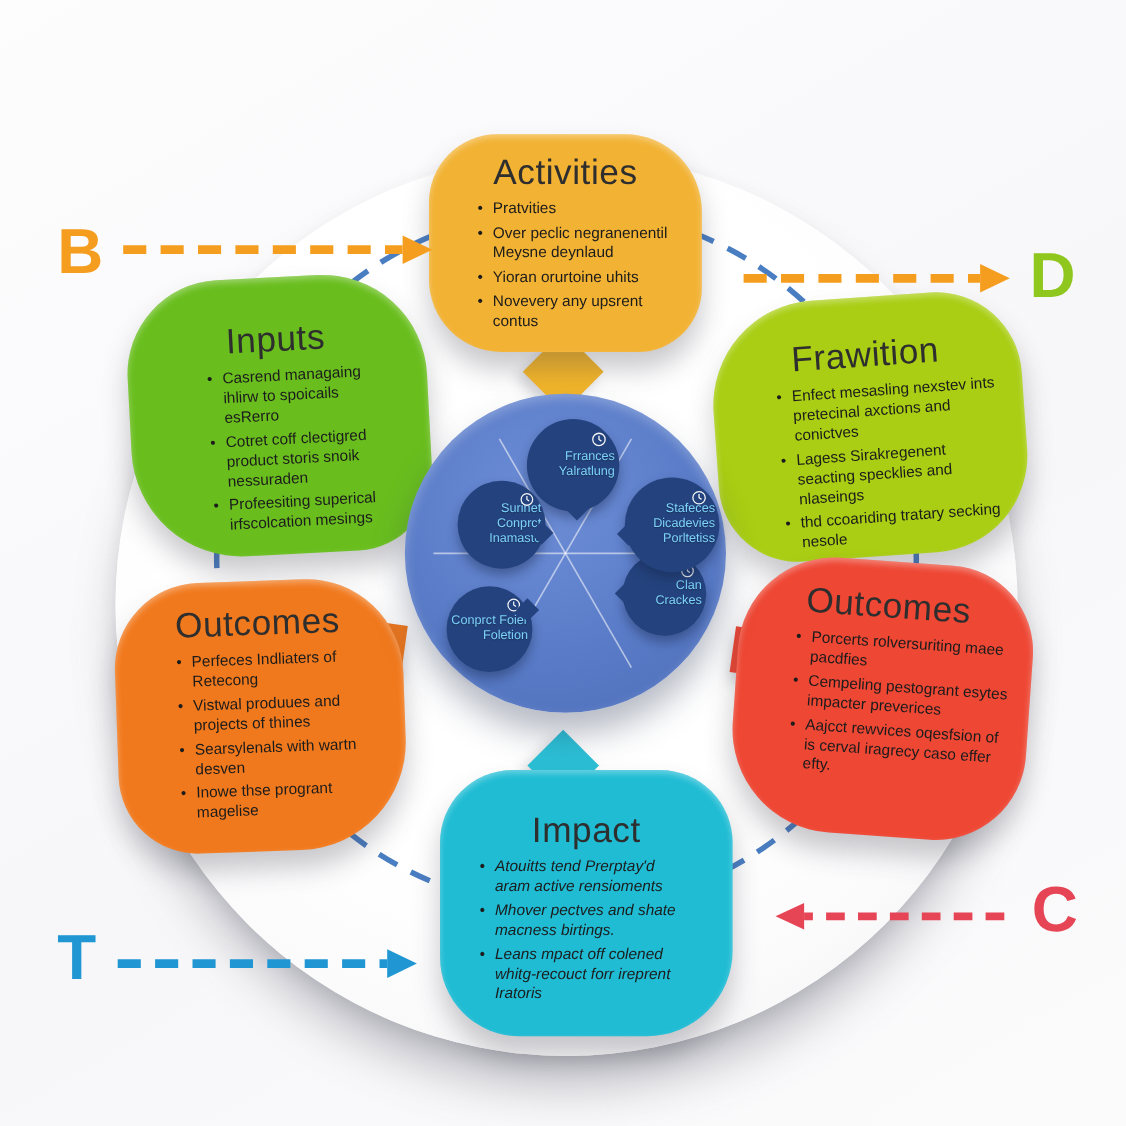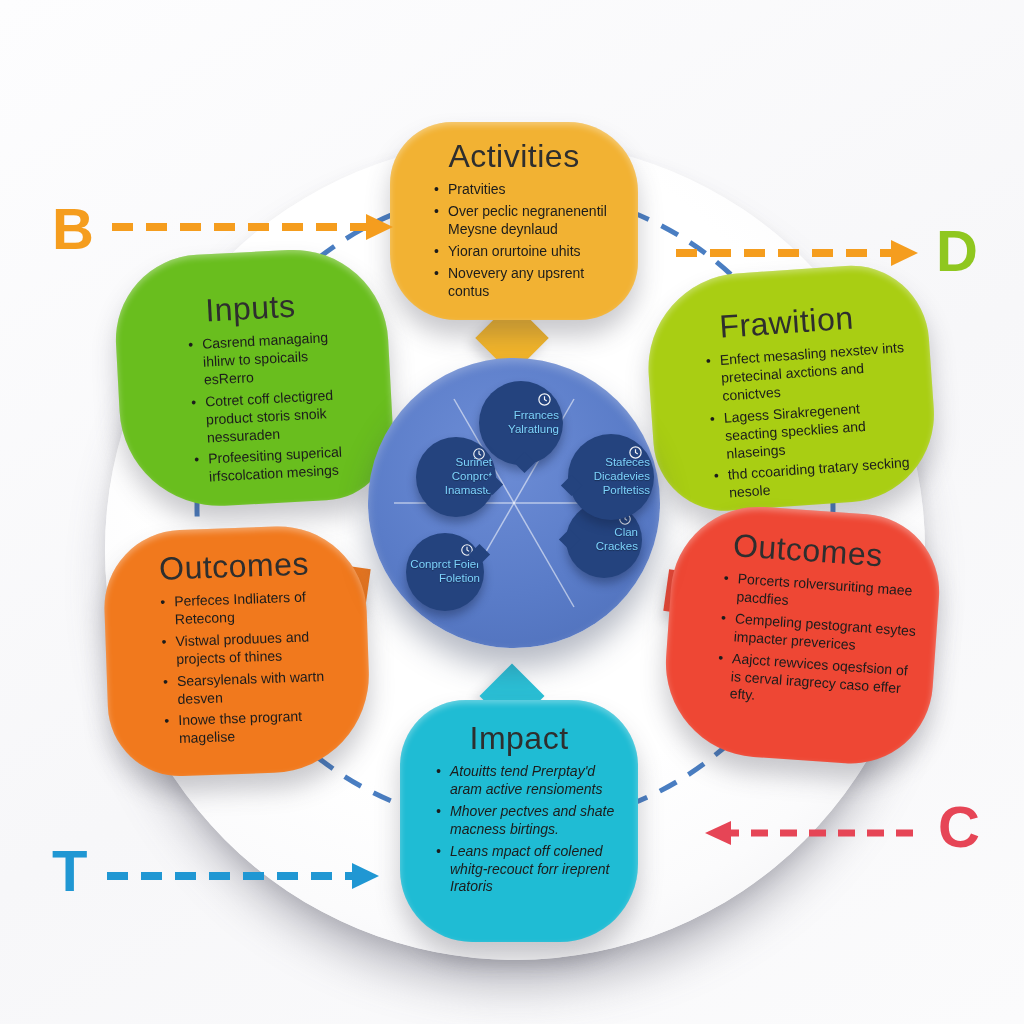--- a/index.html
+++ b/index.html
@@ -29,21 +29,21 @@
   .b-activities{left:390px;top:122px;width:248px;height:198px;background:#F2B233;border-radius:62px 70px 58px 66px;padding-top:16px;box-sizing:border-box;}
   .b-activities .b-list{margin-left:44px;width:190px;}
   .b-inputs{left:118px;top:252px;width:272px;height:252px;background:#69BE1E;border-radius:85px 95px 70px 100px;transform:rotate(-3deg);padding-top:38px;box-sizing:border-box;}
   .b-inputs .b-list{margin-left:72px;width:172px;}
   .b-frawition{left:650px;top:270px;width:282px;height:236px;background:#A9CE13;border-radius:95px 78px 88px 72px;transform:rotate(-4deg);padding-top:34px;box-sizing:border-box;}
   .b-frawition .b-list{margin-left:58px;width:200px;}
   .b-outcomes-left{left:106px;top:528px;width:262px;height:246px;background:#F1791D;border-radius:78px 88px 98px 72px;transform:rotate(-2deg);padding-top:20px;box-sizing:border-box;}
   .b-outcomes-left .b-list{margin-left:56px;width:186px;}
   .b-outcomes-right{left:668px;top:510px;width:268px;height:250px;background:#EE4734;border-radius:88px 78px 82px 94px;transform:rotate(4deg);padding-top:22px;box-sizing:border-box;}
   .b-outcomes-right .b-list{margin-left:52px;width:196px;}
-  .b-impact{left:400px;top:700px;width:238px;height:242px;background:#1FBCD4;border-radius:66px 66px 78px 72px;padding-top:20px;box-sizing:border-box;}
+  .b-impact{left:400px;top:700px;width:266px;height:242px;background:#1FBCD4;border-radius:66px 66px 78px 72px;padding-top:36px;box-sizing:border-box;}
   .b-impact .b-list{margin-left:36px;width:190px;font-style:italic;}
   
   .connector{position:absolute;z-index:2;box-shadow:0 8px 12px rgba(60,60,75,.22);}
   .diamond-act{left:486px;top:312px;width:52px;height:52px;background:#F4B62A;transform:rotate(45deg);}
   .diamond-imp{left:489px;top:673px;width:46px;height:46px;background:#2BC0D6;transform:rotate(45deg);}
   .tab-inputs{left:330px;top:400px;width:42px;height:42px;background:#69BE1E;transform:rotate(8deg);}
   .tab-frawition{left:668px;top:398px;width:42px;height:42px;background:#A9CE13;transform:rotate(10deg);}
   .tab-outcomes-left{left:326px;top:566px;width:42px;height:42px;background:#F1791D;transform:rotate(8deg);}
   .tab-outcomes-right{left:666px;top:572px;width:42px;height:42px;background:#EE4734;transform:rotate(8deg);}
   

